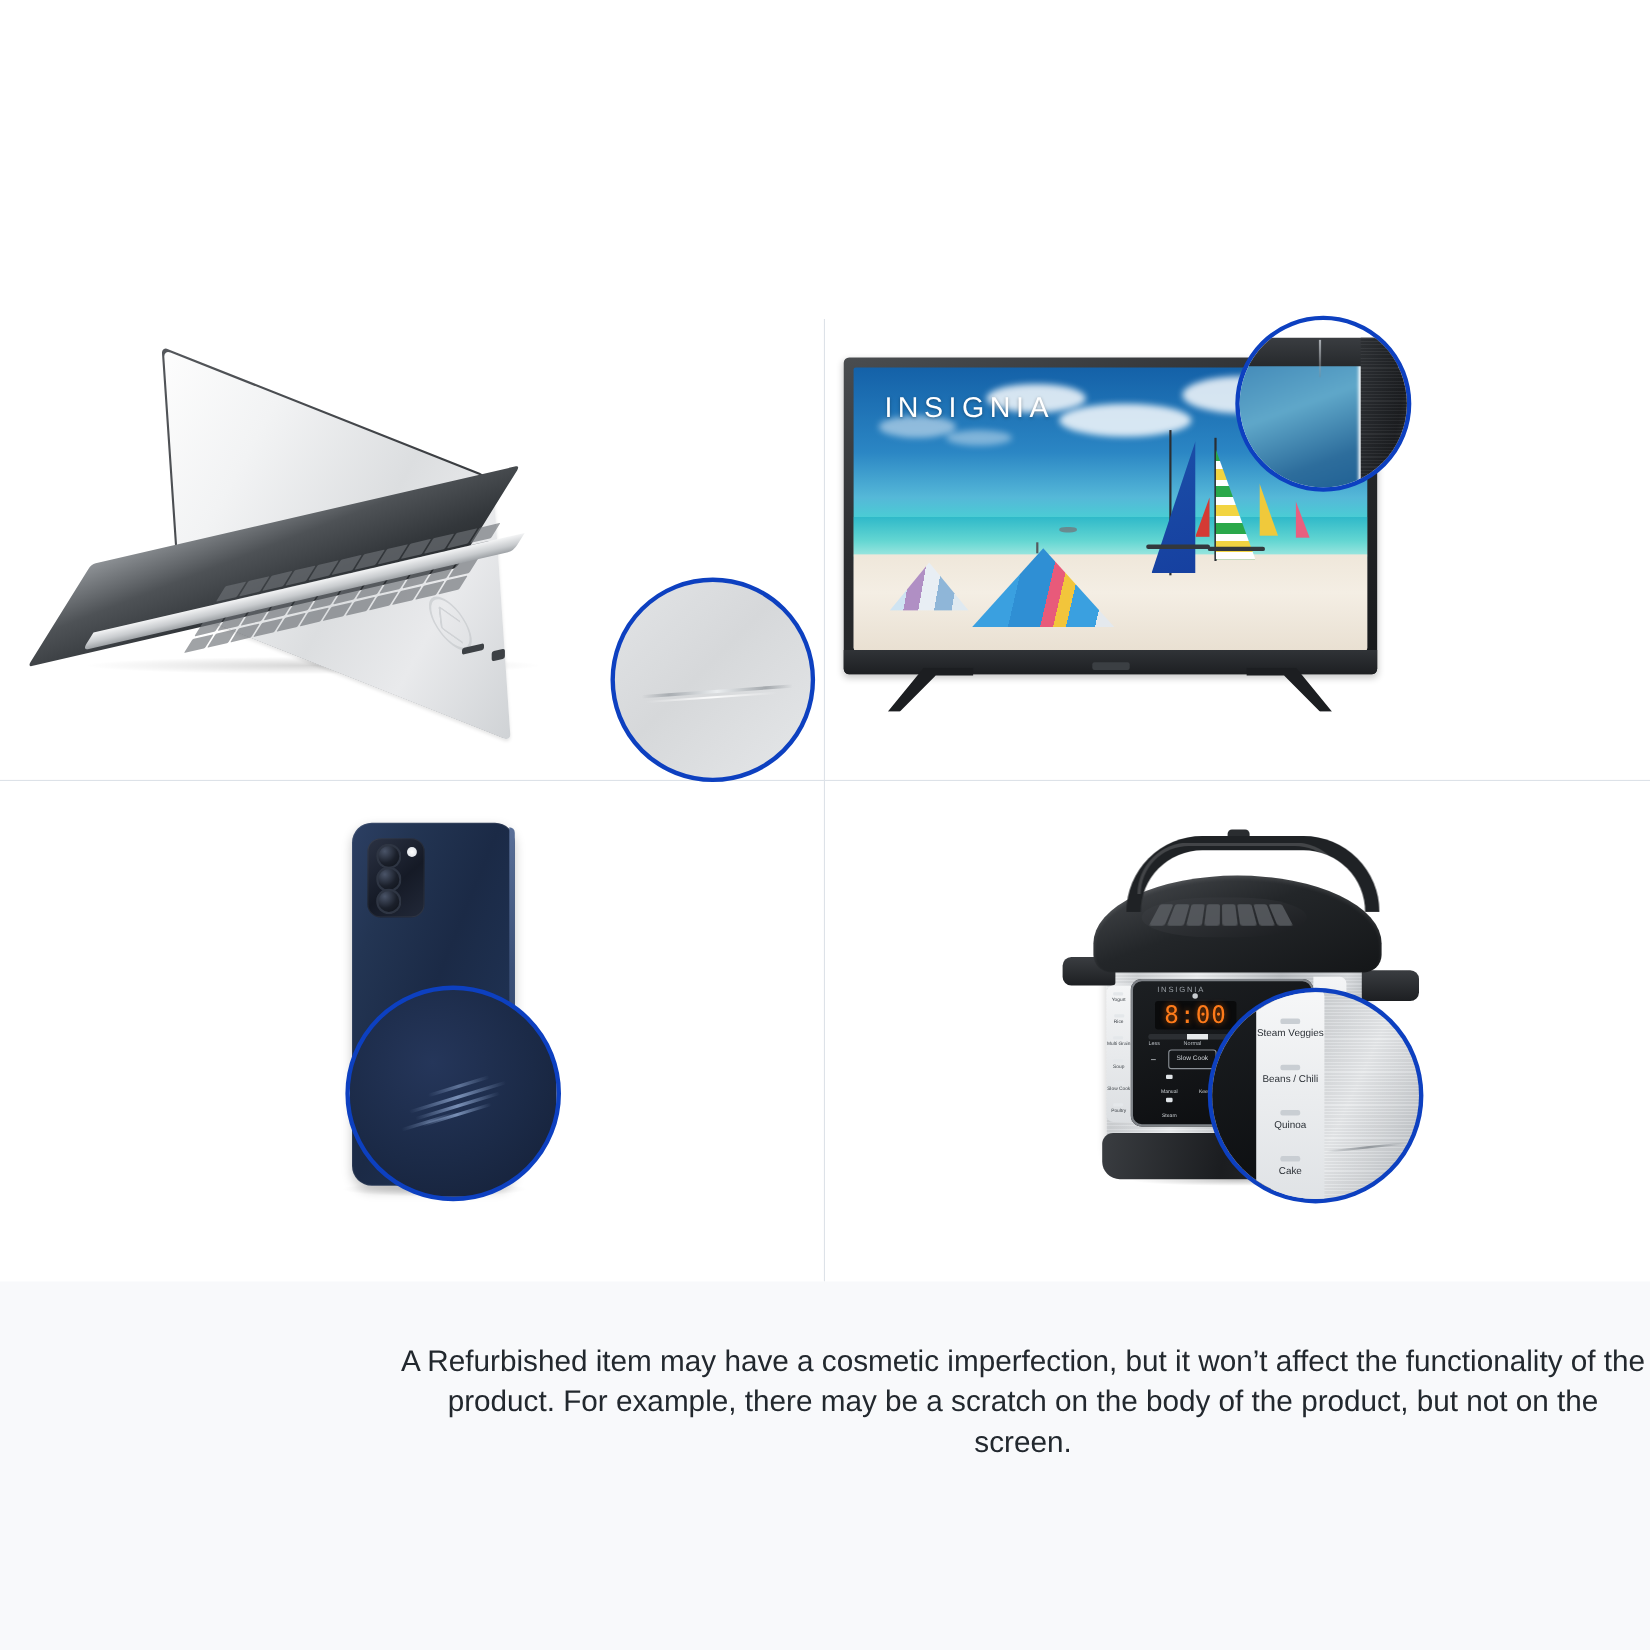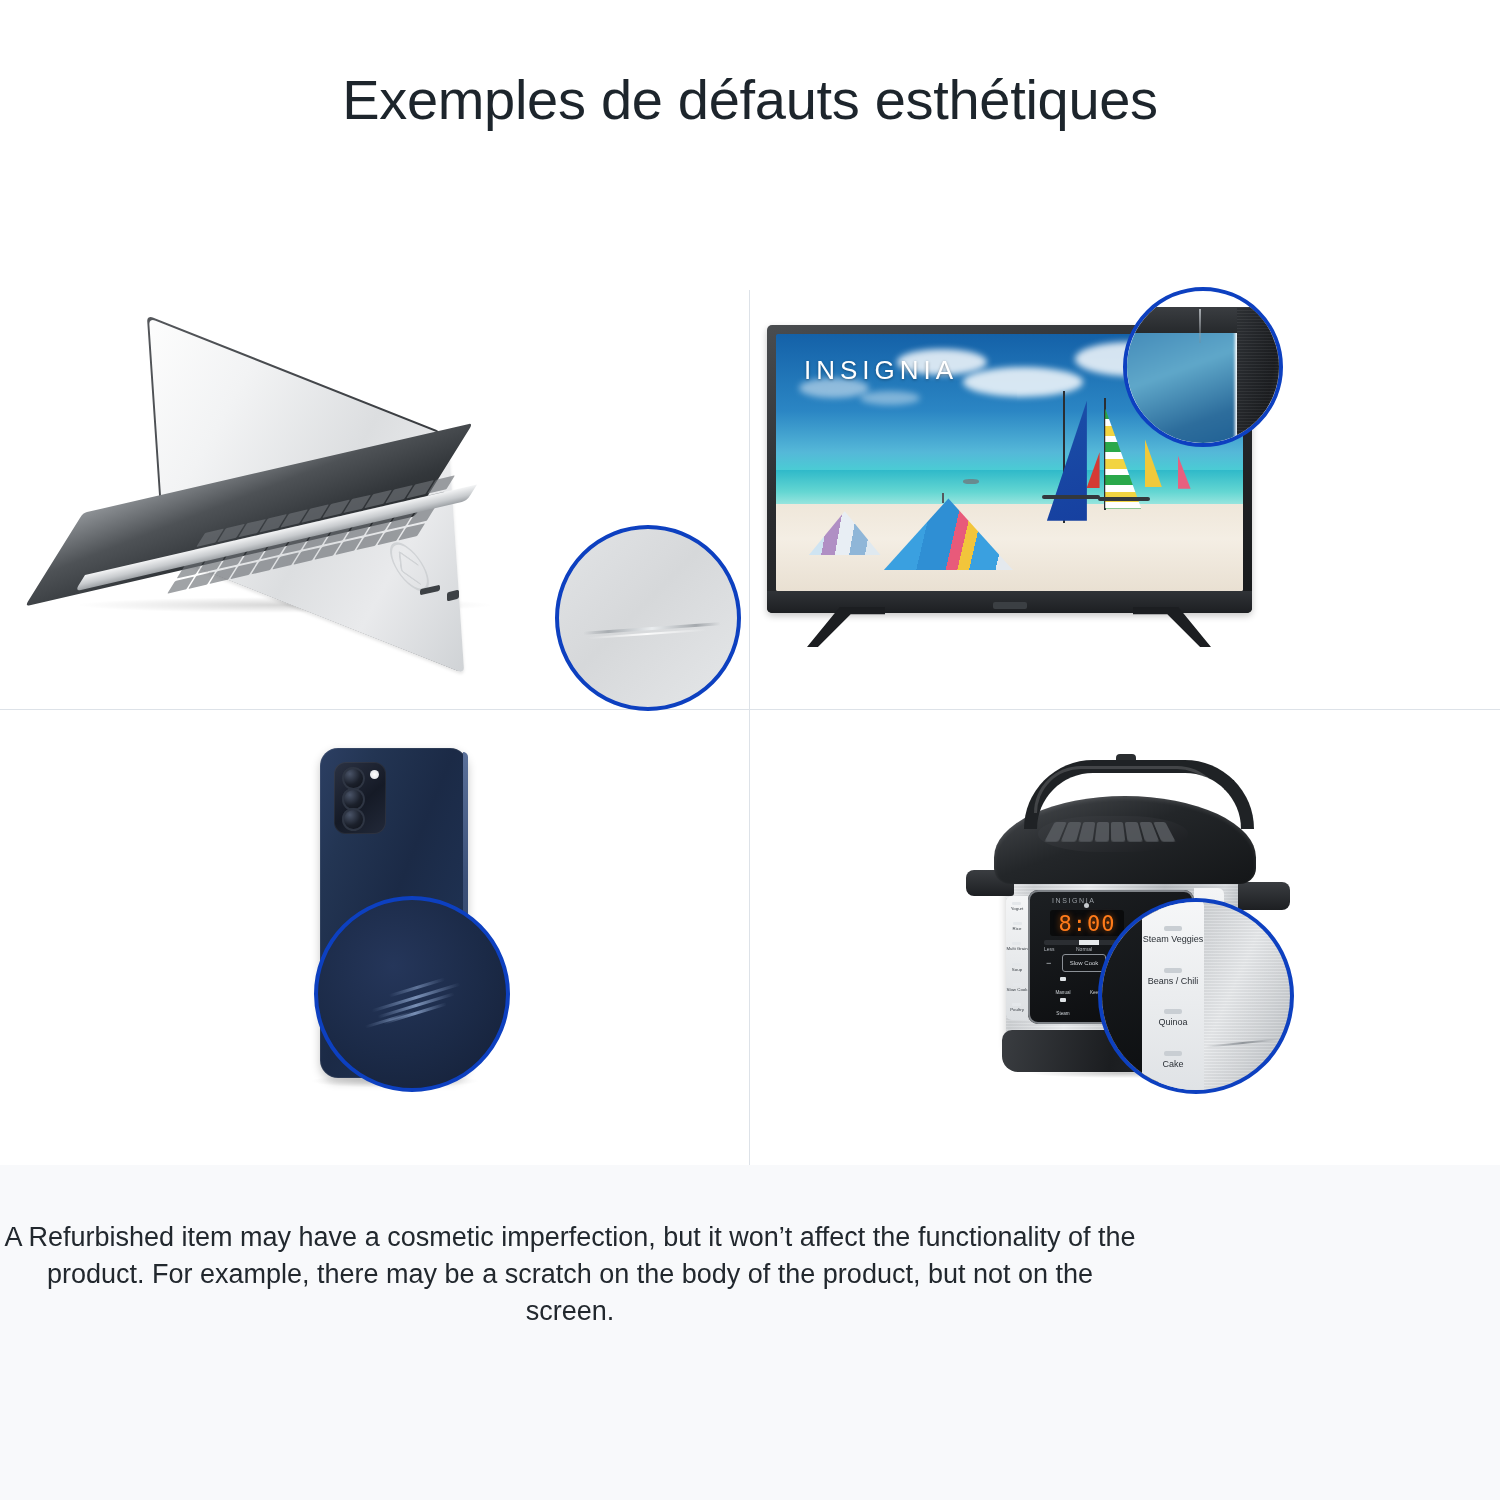--- a/index.html
+++ b/index.html
@@ -429,35 +429,34 @@
   .mc-scratch{
     position:absolute;left:104px;top:140px;width:74px;height:2px;
     background:linear-gradient(90deg,rgba(255,255,255,0),rgba(120,126,132,.75),rgba(255,255,255,0));
     transform:rotate(-6deg);
   }
 
   
   .footer{
     position:absolute;left:0;top:1165px;width:1500px;height:335px;
     background:#f8f9fb;
-    display:flex;flex-direction:column;align-items:flex-start;justify-content:flex-start;
+    display:flex;flex-direction:column;align-items:flex-end;justify-content:flex-start;
     padding-top:54px;box-sizing:border-box;
   }
   .para{
     width:1140px;text-align:center;font-size:27px;line-height:37px;color:#22282e;
   }
   .para.fr{margin-top:26px;}
 </style>
 </head>
 <body>
 
 <div class="page">
 
   <div class="title-block">
-    <div class="title-line">Exemples de défauts esthétiques</div>
   </div>
 
   <div class="grid">
 
     <div class="divider-v"></div>
     <div class="divider-h"></div>
 
     <div class="cell cell-tl">
       <div class="laptop-wrap">
         <div class="laptop-shadow"></div>

